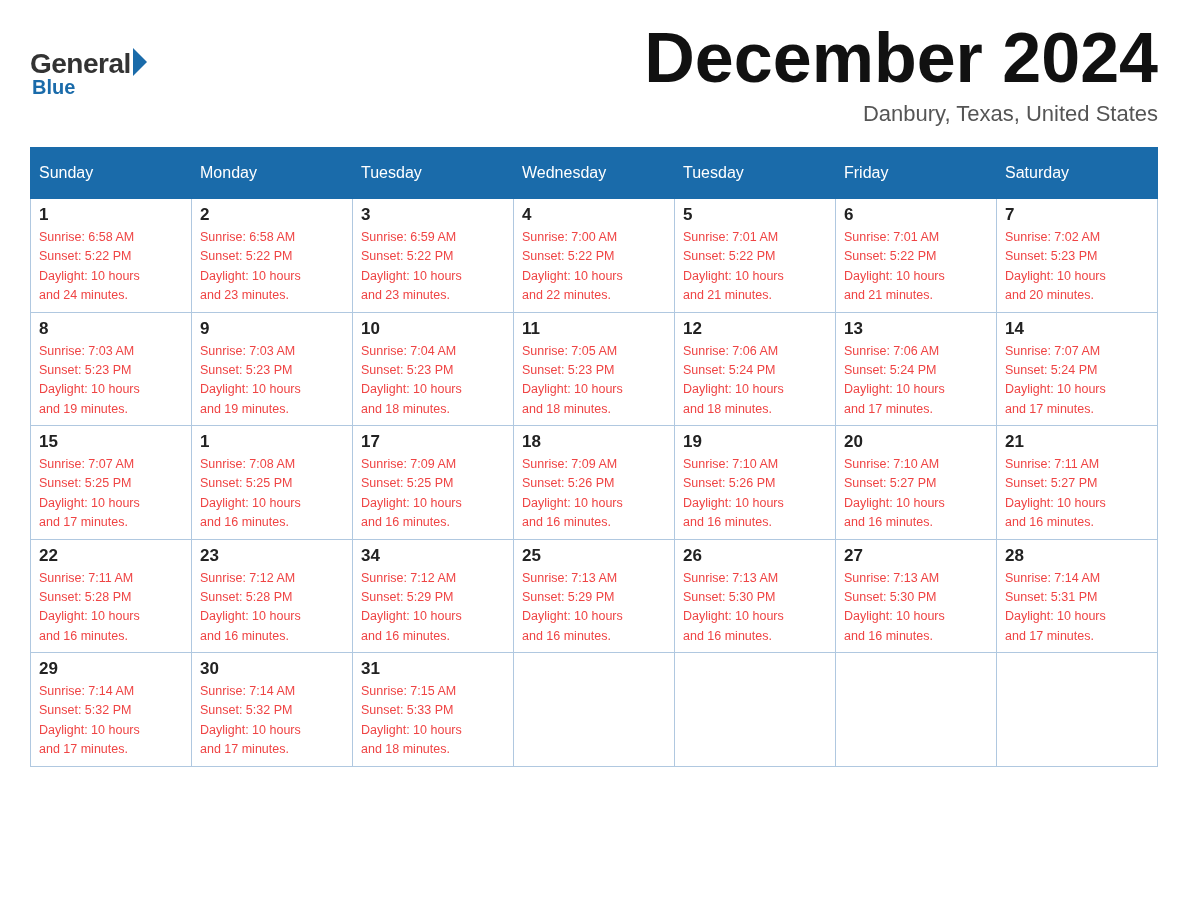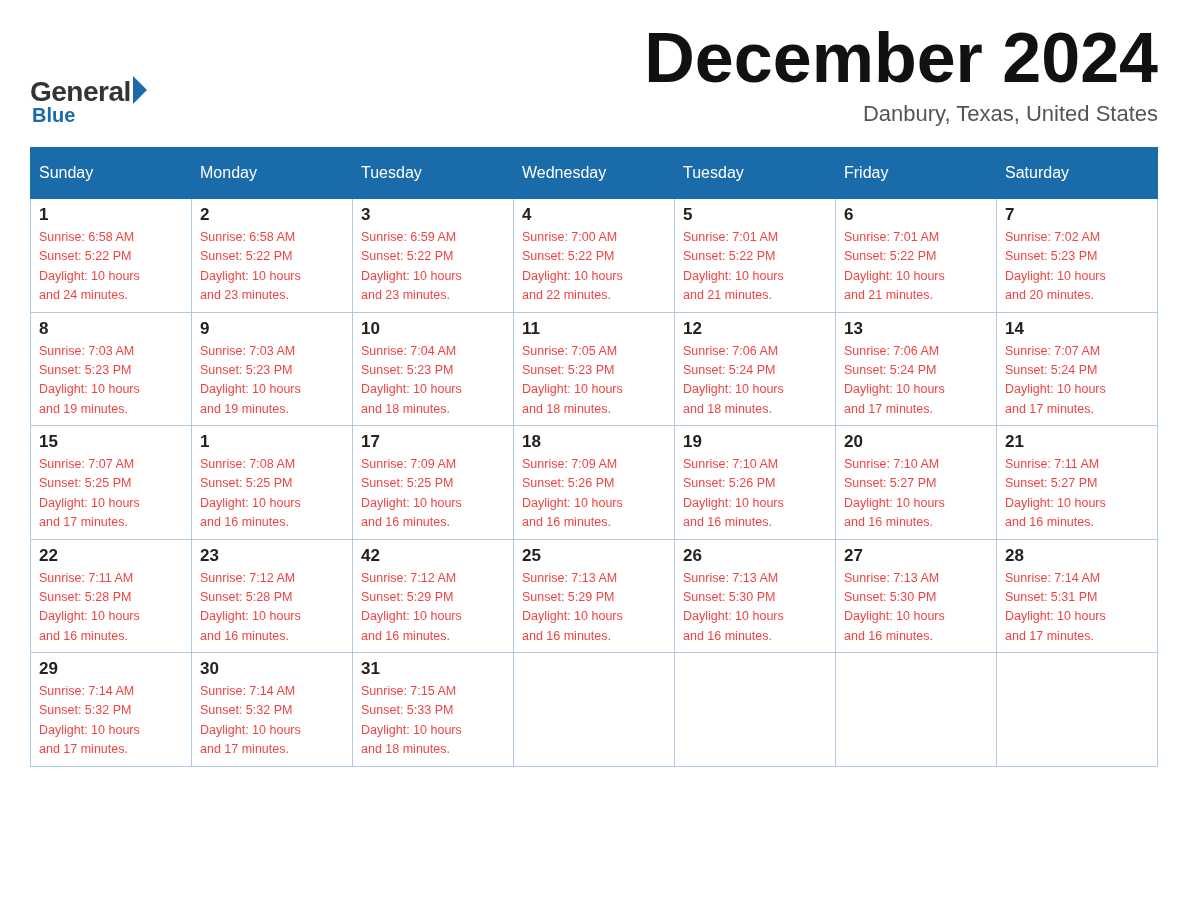--- a/index.html
+++ b/index.html
@@ -6,21 +6,21 @@
     body {
       font-family: Arial, sans-serif;
       background: #fff;
       padding: 20px 30px;
       width: 1188px;
       min-height: 918px;
     }
     .header {
       display: flex;
       justify-content: space-between;
-      align-items: flex-end;
+      align-items: center;
       margin-bottom: 20px;
     }
     .logo {
       display: flex;
       flex-direction: column;
       align-items: flex-start;
     }
     .logo-top {
       display: flex;
       align-items: center;
@@ -224,21 +224,21 @@
       <tr>
         <td>
           <div class="day-number">22</div>
           <div class="day-info">Sunrise: 7:11 AM<br>Sunset: 5:28 PM<br>Daylight: 10 hours<br>and 16 minutes.</div>
         </td>
         <td>
           <div class="day-number">23</div>
           <div class="day-info">Sunrise: 7:12 AM<br>Sunset: 5:28 PM<br>Daylight: 10 hours<br>and 16 minutes.</div>
         </td>
         <td>
-          <div class="day-number">42</div>
+          <div class="day-number">34</div>
           <div class="day-info">Sunrise: 7:12 AM<br>Sunset: 5:29 PM<br>Daylight: 10 hours<br>and 16 minutes.</div>
         </td>
         <td>
           <div class="day-number">25</div>
           <div class="day-info">Sunrise: 7:13 AM<br>Sunset: 5:29 PM<br>Daylight: 10 hours<br>and 16 minutes.</div>
         </td>
         <td>
           <div class="day-number">26</div>
           <div class="day-info">Sunrise: 7:13 AM<br>Sunset: 5:30 PM<br>Daylight: 10 hours<br>and 16 minutes.</div>
         </td>

